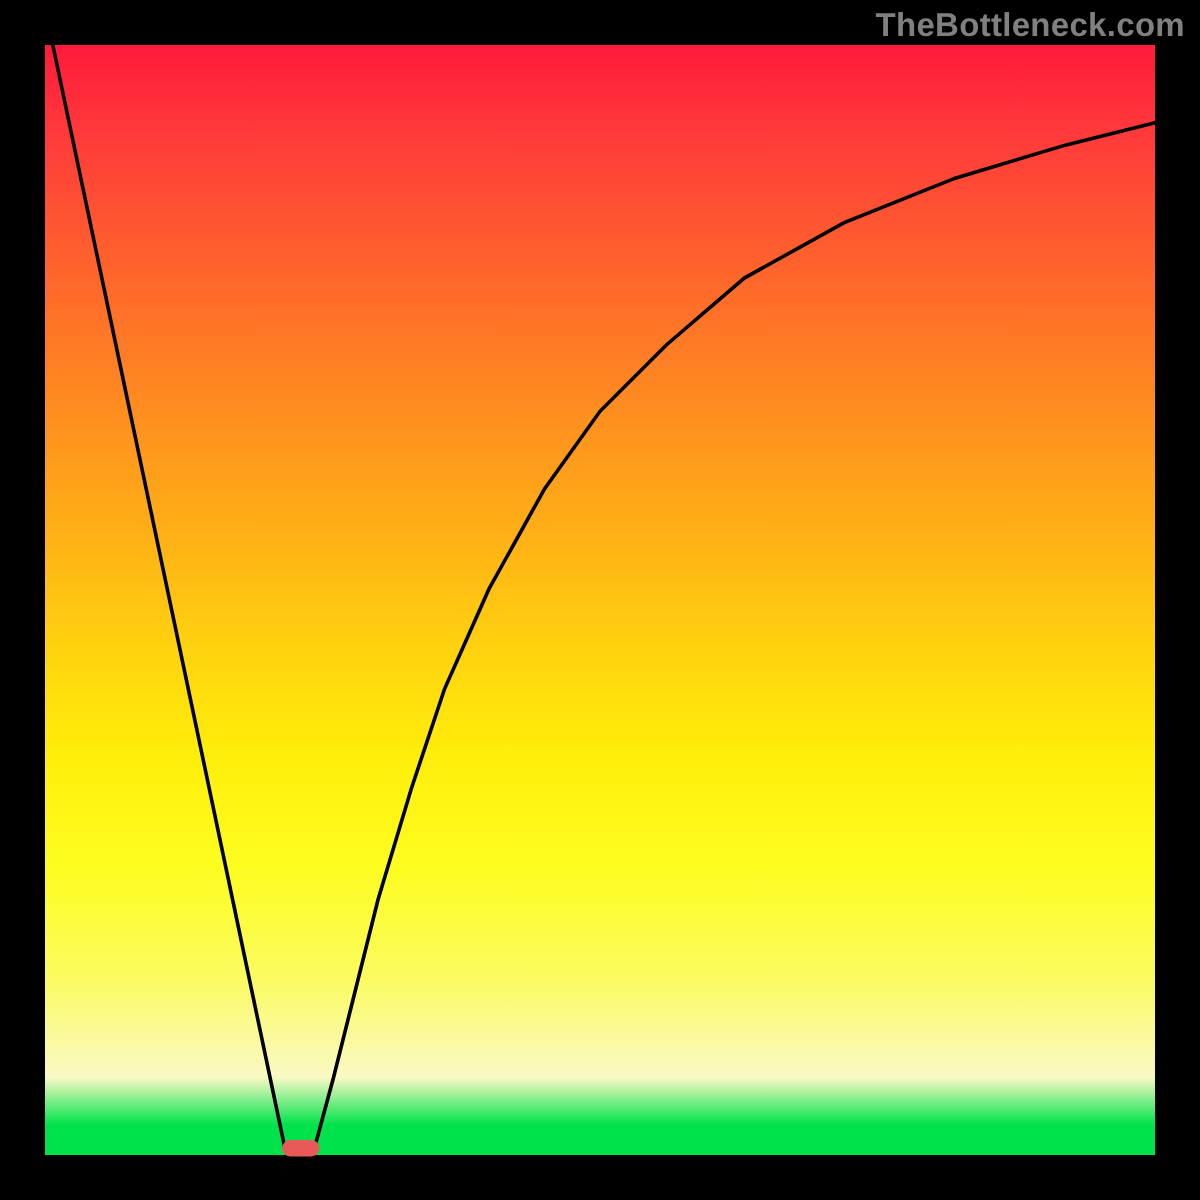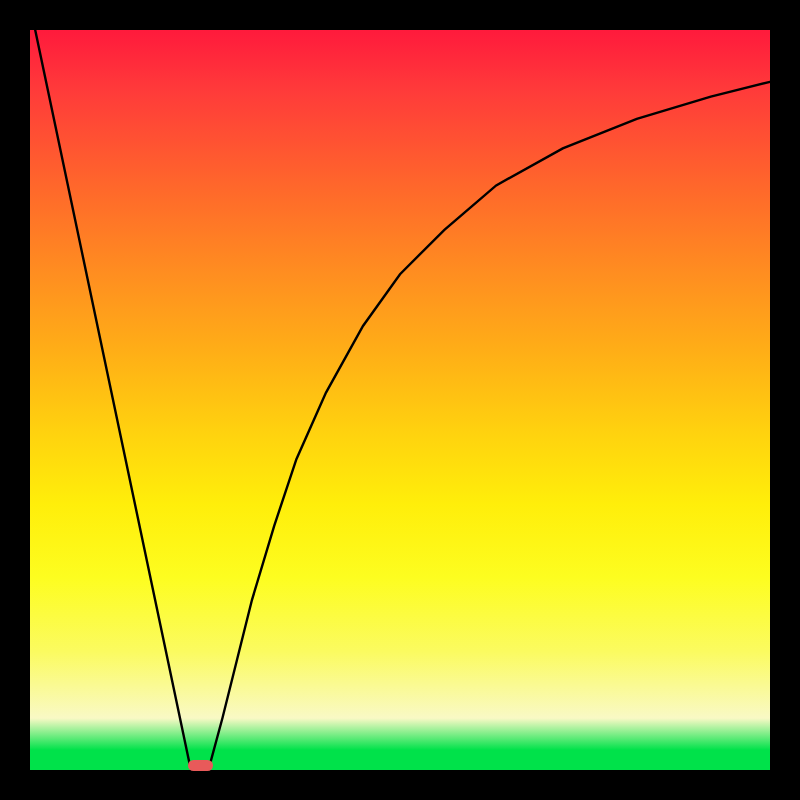--- a/index.html
+++ b/index.html
@@ -70,13 +70,14 @@
   <div class="plot-area">
 
     <svg class="curve" viewBox="0 0 740 740" preserveAspectRatio="none">
       <path id="series-0" fill="none" stroke="#000" stroke-width="2.4" stroke-linecap="round" d="M5.2 0.0 L159.8 734.8"></path>
       <path id="series-1" fill="none" stroke="#000" stroke-width="2.4" stroke-linecap="round" d="M179.8 734.8 L192.4 688.2 L207.2 629.0 L222.0 569.8 L244.2 495.8 L266.4 429.2 L296.0 362.6 L333.0 296.0 L370.0 244.2 L414.4 199.8 L466.2 155.4 L532.8 118.4 L606.8 88.8 L680.8 66.6 L740.0 51.8"></path>
     </svg>
 
     <div id="marker" class="marker" style="left: 157.62px; top: 730.38px; width: 25.16px; height: 10.36px; background: rgb(232, 90, 90);"></div>
   </div>
 
+  <div class="watermark">TheBottleneck.com</div>
 </div>
 
 </body></html>

